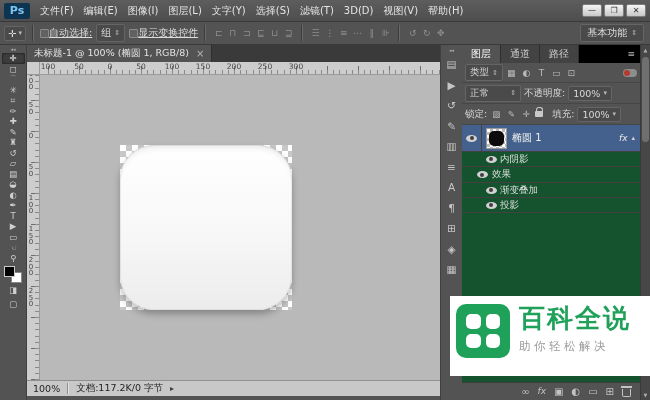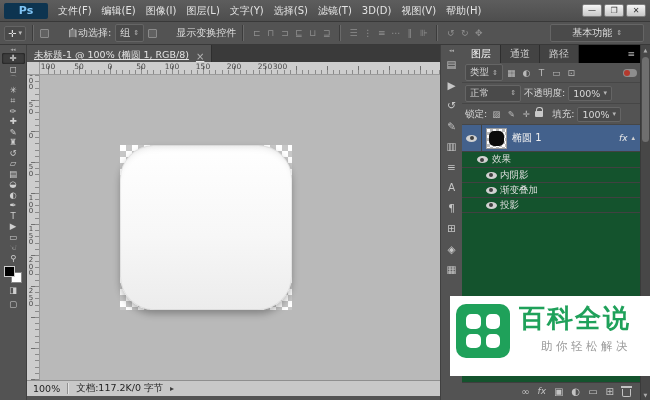--- a/index.html
+++ b/index.html
@@ -1,53 +1,53 @@
 <!DOCTYPE html>
 <html><head>
 <meta charset="utf-8">
 <style>
   *{margin:0;padding:0;box-sizing:border-box;}
   body{margin:0;background:#2b2b2b;font-family:"DejaVu Sans","Liberation Sans",sans-serif;}
   #window{position:relative;width:650px;height:400px;background:#535353;overflow:hidden;outline:1px solid #303030;}
 
   
   .menubar{position:absolute;top:0;left:0;right:0;height:22px;display:flex;align-items:center;background:linear-gradient(#5d5d5d,#4e4e4e);border-bottom:1px solid #393939;}
-  .ps-logo{width:44px;height:16px;margin:0 5px 0 4px;background:#0d3450;color:#7fc4f5;font-weight:bold;font-size:11px;display:flex;align-items:center;justify-content:center;border-radius:2px;}
+  .ps-logo{width:26px;height:16px;margin:0 5px 0 4px;background:#0d3450;color:#7fc4f5;font-weight:bold;font-size:11px;display:flex;align-items:center;justify-content:center;border-radius:2px;}
   .menus{display:flex;}
   .menu-item{font-size:10px;color:#e4e4e4;padding:0 5px;line-height:22px;cursor:default;white-space:nowrap;}
   .win-controls{margin-left:auto;margin-right:4px;display:flex;gap:2px;}
   .win-btn{width:20px;height:13px;background:linear-gradient(#f5f5f5,#c8c8c8);border:1px solid #7d7d7d;border-radius:2px;font-size:8px;line-height:11px;text-align:center;color:#333;}
 
   
   .options-bar{position:absolute;top:22px;left:0;right:0;height:23px;display:flex;align-items:center;background:#535353;border-bottom:1px solid #393939;font-size:10px;color:#dcdcdc;padding:0 4px;gap:4px;}
   .tool-preset{display:flex;align-items:center;gap:2px;padding:1px 3px;border:1px solid #646464;border-radius:2px;background:#4a4a4a;}
   .caret{font-size:7px;color:#bbb;}
   .sep{width:0;height:16px;border-left:1px solid #3c3c3c;border-right:1px solid #6a6a6a;margin:0 2px;}
-  .opt-check{display:flex;align-items:center;gap:19px;white-space:nowrap;}
+  .opt-check{display:flex;align-items:center;gap:0;white-space:nowrap;text-decoration:underline;}
   .cb{width:9px;height:9px;border:1px solid #8b8b8b;background:#616161;border-radius:1px;display:inline-block;}
   .dropdown{display:flex;align-items:center;gap:3px;border:1px solid #656565;background:#4a4a4a;border-radius:2px;padding:1px 4px;white-space:nowrap;}
   .updown{font-size:7px;color:#b5b5b5;}
   .icon-grp{display:flex;gap:1px;align-items:center;}
   .obar-icon{font-size:9px;color:#8f8f8f;width:13px;text-align:center;}
-  .workspace{margin-left:auto;margin-right:2px;display:flex;align-items:center;gap:4px;border:1px solid #656565;background:#4a4a4a;border-radius:2px;padding:1px 21px;font-size:10px;}
+  .workspace{margin-left:auto;margin-right:2px;display:flex;align-items:center;gap:4px;border:1px solid #656565;background:#4a4a4a;border-radius:2px;padding:1px 6px;font-size:10px;}
 
   
   .toolbox{position:absolute;left:0;top:45px;width:27px;bottom:0;background:#535353;border-right:1px solid #404040;display:flex;flex-direction:column;align-items:center;padding-top:1px;}
   .tbx-collapse{font-size:5px;color:#a8a8a8;height:7px;line-height:7px;}
   .tool{width:23px;height:10.5px;display:flex;align-items:center;justify-content:center;font-size:8.5px;color:#cfcfcf;border-radius:2px;line-height:1;}
   .tool.active{background:#3d3d3d;color:#fff;box-shadow:inset 0 0 2px #000;}
   .swatches{position:relative;width:18px;height:17px;margin-top:3px;}
   .swatch-fg{position:absolute;left:0;top:0;width:11px;height:11px;background:#000;border:1px solid #ccc;z-index:2;}
   .swatch-bg{position:absolute;right:0;bottom:0;width:11px;height:11px;background:#fff;border:1px solid #888;}
   .tool.extra{height:13px;margin-top:1px;}
 
   
   .document-area{position:absolute;left:27px;top:45px;width:413px;bottom:4px;background:#b9b9b9;}
   .tab-bar{position:absolute;top:0;left:0;right:0;height:17px;background:#3a3a3a;display:flex;}
-  .doc-tab{background:#535353;display:flex;align-items:flex-end;gap:7px;padding:0 7px;font-size:9.5px;color:#e3e3e3;border-right:1px solid #2e2e2e;white-space:nowrap;text-decoration:underline;}
+  .doc-tab{background:#535353;display:flex;align-items:center;gap:7px;padding:0 7px;font-size:9.5px;color:#e3e3e3;border-right:1px solid #2e2e2e;white-space:nowrap;}
   .tab-close{color:#b5b5b5;font-size:10px;}
   .ruler-corner{position:absolute;top:17px;left:0;width:13px;height:13px;background:#cdcdcd;border-right:1px solid #9b9b9b;border-bottom:1px solid #9b9b9b;}
   .ruler-h{position:absolute;top:17px;left:13px;right:0;height:13px;background:#cdcdcd;border-bottom:1px solid #9b9b9b;overflow:hidden;}
   .ruler-h::after{content:'';position:absolute;left:8px;right:0;bottom:0;height:4px;background:repeating-linear-gradient(90deg,#8a8a8a 0 1px,transparent 1px 6.2px);}
   .ruler-h::before{content:'';position:absolute;left:8px;right:0;bottom:0;height:8px;background:repeating-linear-gradient(90deg,#6f6f6f 0 1px,transparent 1px 31px);}
   .rh-lbl{position:absolute;top:0;font-size:7.5px;color:#474747;transform:translateX(-50%);}
   .ruler-v{position:absolute;top:30px;left:0;width:13px;bottom:16px;background:#cdcdcd;border-right:1px solid #9b9b9b;overflow:hidden;}
   .ruler-v::after{content:'';position:absolute;top:0;bottom:0;right:0;width:4px;background:repeating-linear-gradient(0deg,#8a8a8a 0 1px,transparent 1px 6.2px);}
   .ruler-v::before{content:'';position:absolute;top:0;bottom:0;right:0;width:8px;background:repeating-linear-gradient(0deg,#6f6f6f 0 1px,transparent 1px 31px);}
   .rv-lbl{position:absolute;left:1px;width:6px;font-size:7px;line-height:6.5px;color:#474747;text-align:center;word-break:break-all;}
@@ -108,21 +108,21 @@
   .panel-scrollbar{position:absolute;left:640px;top:45px;width:10px;bottom:0;background:#474747;border-left:1px solid #3a3a3a;}
   .sb-arrow{position:absolute;left:0;right:0;height:10px;text-align:center;font-size:5px;color:#ababab;line-height:10px;}
   .sb-arrow.top{top:0;}
   .sb-arrow.bottom{bottom:0;}
   .sb-thumb{position:absolute;left:1px;right:1px;top:12px;height:85px;background:#6f6f6f;border-radius:4px;}
 
   
   .watermark{position:absolute;left:450px;top:296px;width:200px;height:80px;background:#fff;display:flex;align-items:flex-start;gap:9px;padding:8px 6px;z-index:50;}
   .wm-icon{width:54px;height:54px;border-radius:10px;display:grid;grid-template-columns:1fr 1fr;gap:5px;padding:10px;}
   .wm-dot{background:#fff;border-radius:5px;}
-  .wm-text{display:flex;flex-direction:column;align-items:flex-end;}
+  .wm-text{display:flex;flex-direction:column;}
   .wm-title{font-size:26px;font-weight:bold;letter-spacing:2px;line-height:1.15;}
   .wm-sub{font-size:11.5px;color:#9b9b9b;letter-spacing:3.5px;margin-top:5px;}
 </style>
 </head>
 <body>
 
 <div id="window">
 
   <div class="menubar">
     <div class="ps-logo">Ps</div>
@@ -233,21 +233,21 @@
     <div class="ruler-corner"></div>
     <div class="ruler-h">
       <span class="rh-lbl" style="left:8px">100</span>
       <span class="rh-lbl" style="left:39px">50</span>
       <span class="rh-lbl" style="left:70px">0</span>
       <span class="rh-lbl" style="left:101px">50</span>
       <span class="rh-lbl" style="left:132px">100</span>
       <span class="rh-lbl" style="left:163px">150</span>
       <span class="rh-lbl" style="left:194px">200</span>
       <span class="rh-lbl" style="left:225px">250</span>
-      <span class="rh-lbl" style="left:240px">300</span>
+      <span class="rh-lbl" style="left:256px">300</span>
     </div>
     <div class="ruler-v">
       <span class="rv-lbl" style="top:-4px">100</span>
       <span class="rv-lbl" style="top:27px">50</span>
       <span class="rv-lbl" style="top:58px">0</span>
       <span class="rv-lbl" style="top:89px">50</span>
       <span class="rv-lbl" style="top:120px">100</span>
       <span class="rv-lbl" style="top:151px">150</span>
       <span class="rv-lbl" style="top:182px">200</span>
       <span class="rv-lbl" style="top:213px">250</span>
@@ -327,31 +327,31 @@
         <span class="eye-cell">
             <span class="eye"></span>
           </span>
         <span class="thumb">
             <span class="blackshape"></span>
           </span>
         <span class="lname">椭圆 1</span>
         <span class="fx-badge">fx</span>
         <span class="fx-caret">▴</span>
       </div>
+      <div class="lrow row-effect">
+        <span class="eye-cell">
+            <span class="eye"></span>
+          </span>
+        <span class="lname">内阴影</span>
+      </div>
       <div class="lrow row-effects-header">
         <span class="eye-cell">
             <span class="eye"></span>
           </span>
         <span class="lname">效果</span>
-      </div>
-      <div class="lrow row-effect">
-        <span class="eye-cell">
-            <span class="eye"></span>
-          </span>
-        <span class="lname">内阴影</span>
       </div>
       <div class="lrow row-effect">
         <span class="eye-cell">
             <span class="eye"></span>
           </span>
         <span class="lname">渐变叠加</span>
       </div>
       <div class="lrow row-effect">
         <span class="eye-cell">
             <span class="eye"></span>

